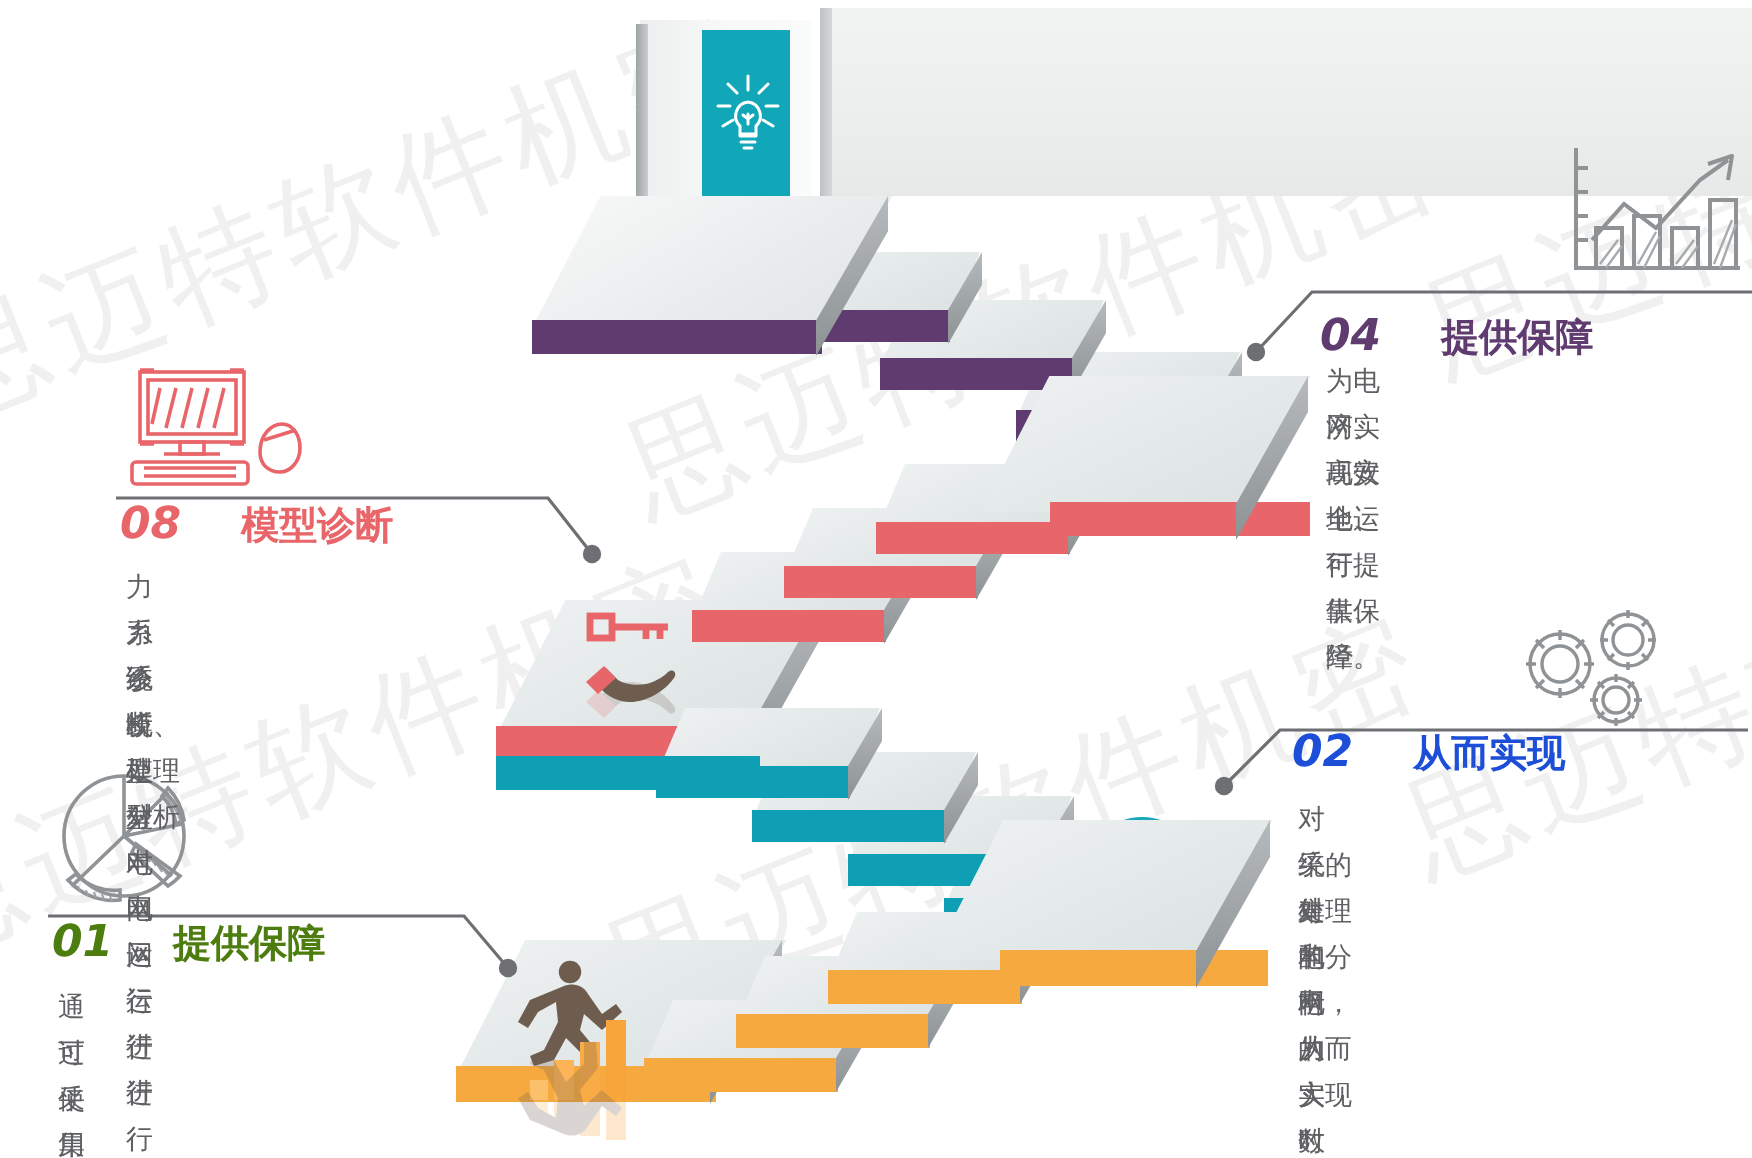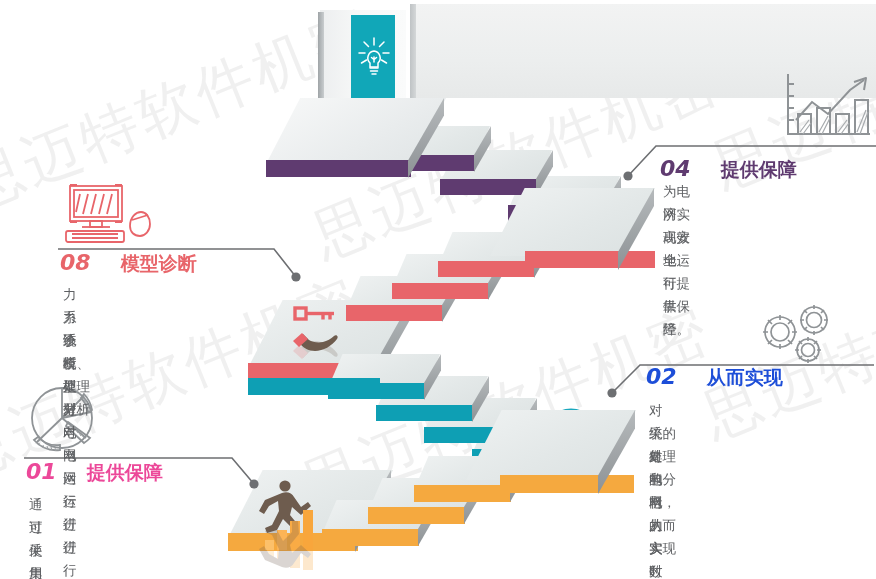--- a/index.html
+++ b/index.html
@@ -86,21 +86,21 @@
     font-family:"DejaVu Sans","Liberation Sans",sans-serif;
   }
   .block .desc {
     position:absolute;
     font-size:13.5px; color:#5e6063; line-height:23px;
     font-family:"DejaVu Sans","Liberation Sans",sans-serif;
   }
   .c-purple { color:#5f3b70; }
   .c-red    { color:#e8656a; }
   .c-teal   { color:#1d4ed8; }
-  .c-orange { color:#ec4899; }
+  .c-orange { color:#4d7c0f; }
 
   .deco { position:absolute; }
 </style>
 </head>
 <body>
 
 <div id="stage">
 
   <div class="wm wm1">思迈特软件机密</div>
   <div class="wm wm2">思迈特软件机密</div>

